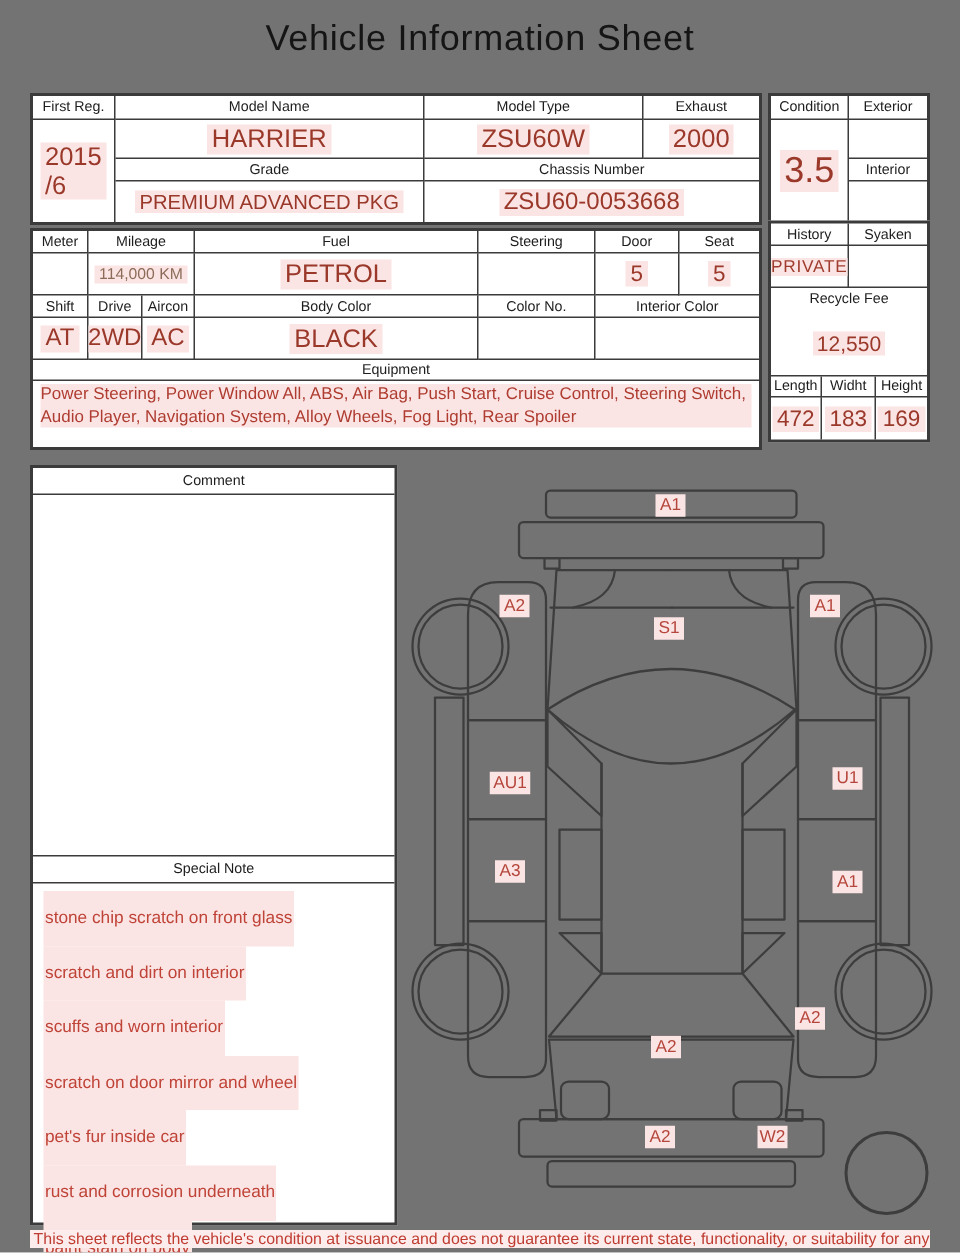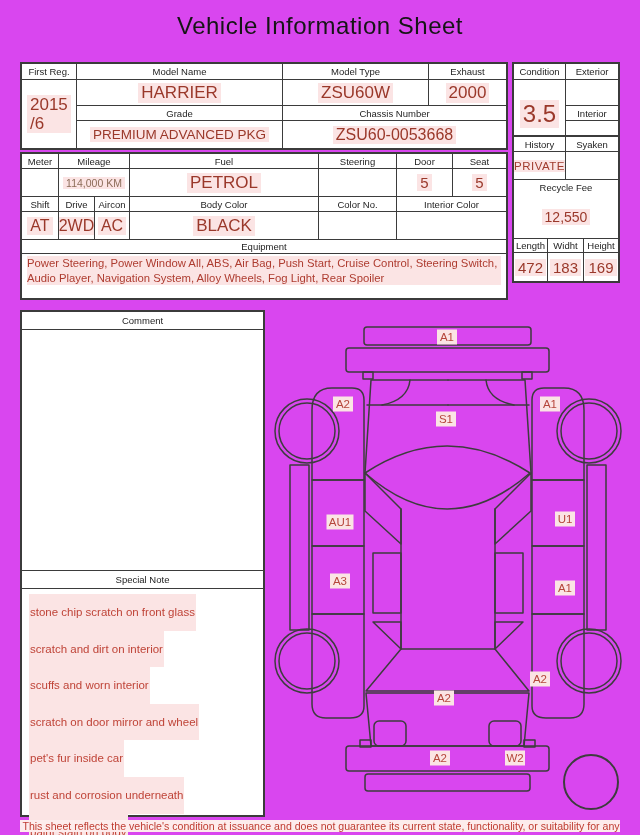--- a/index.html
+++ b/index.html
@@ -1,16 +1,16 @@
 <!DOCTYPE html>
 <html><head>
 <meta charset="utf-8">
 <style>
   html,body{margin:0;padding:0;background:#fff;}
-  .sheet{position:relative;width:640px;height:835px;background:#d946ef;
+  .sheet{position:relative;width:640px;height:835px;background:#737373;
          font-family:"Liberation Sans","DejaVu Sans",sans-serif;overflow:hidden;}
   .title{position:absolute;top:12px;left:0;width:100%;text-align:center;
          font-size:24px;color:#151515;letter-spacing:0.5px;}
   
   .gbox{position:absolute;display:grid;border:2px solid #3b3b3b;box-sizing:border-box;background:#fff;}
   .c{display:flex;align-items:center;justify-content:center;box-sizing:border-box;overflow:hidden;}
   .br{border-right:1px solid #3b3b3b;}
   .bb{border-bottom:1px solid #3b3b3b;}
   .hdr{font-size:9.5px;color:#1d1d1d;}
   .hl{background:#fbe4e4;padding:0 3px;white-space:nowrap;}
@@ -144,21 +144,21 @@
       </div>
     <div class="c br bb" style="grid-area:4/5"></div>
     <div class="c bb" style="grid-area:4/6/5/8"></div>
 
     <div class="c hdr bb" style="grid-area:5/1/6/8">Equipment</div>
     <div class="c eqcell" style="grid-area:6/1/7/8">
         <span class="eqtext">Power Steering, Power Window  All, ABS, Air Bag, Push Start, Cruise Control, Steering Switch, Audio Player, Navigation System, Alloy Wheels, Fog Light, Rear Spoiler</span>
       </div>
   </div>
 
-  <div class="gbox" style="left:512px;top:135px;width:108px;height:148px;
+  <div class="gbox" style="left:512px;top:147px;width:108px;height:148px;
               grid-template-columns:34px 18px 18px 34px;
               grid-template-rows:15px 28px 15px 44px 14px 28px;">
     <div class="c hdr br bb" style="grid-area:1/1/2/3">History</div>
     <div class="c hdr bb" style="grid-area:1/3/2/5">Syaken</div>
     <div class="c br bb red11" style="grid-area:2/1/3/3">
         <span class="hl">PRIVATE</span>
       </div>
     <div class="c bb" style="grid-area:2/3/3/5"></div>
     <div class="c hdr" style="grid-area:3/1/4/5">Recycle Fee</div>
     <div class="c bb red22" style="grid-area:4/1/5/5">

